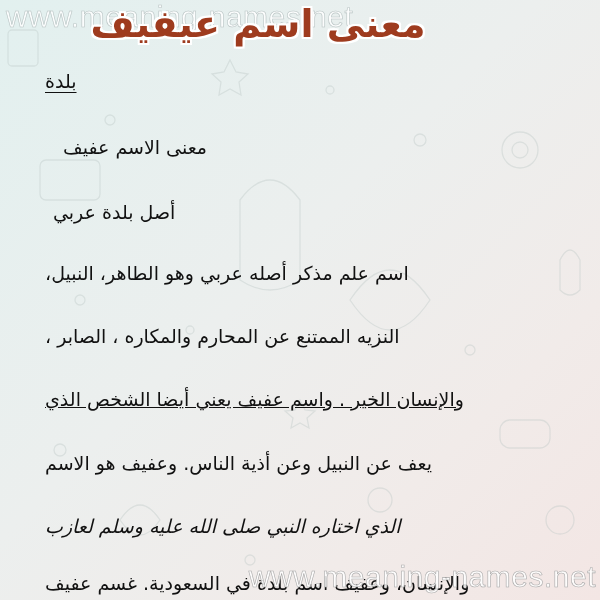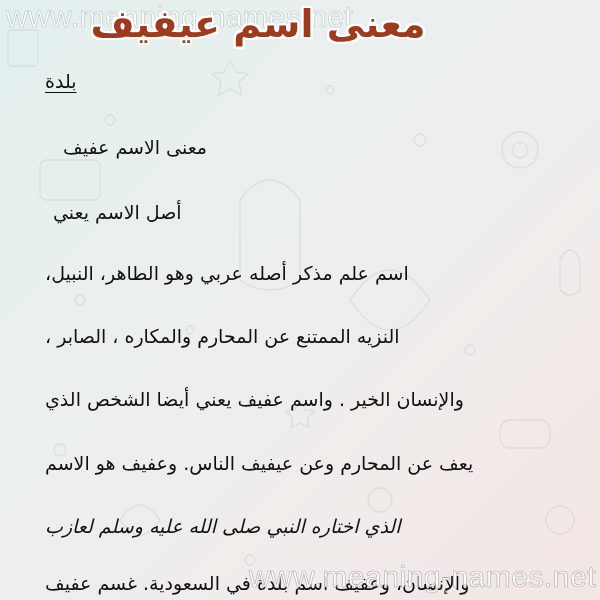--- a/index.html
+++ b/index.html
@@ -59,22 +59,22 @@
   </g>
 </svg>
 
 <div class="watermark wm-top">www.meaning-names.net</div>
 
 <div class="title">معنى اسم عيفيف</div>
 
 <div class="content">
   <div class="line underline" style="top:70px;">بلدة</div>
   <div class="line" style="top:136px; left:18px;">معنى الاسم عفيف</div>
-  <div class="line" style="top:201px; left:8px;">أصل الاسم يعني</div>
+  <div class="line" style="top:201px; left:8px;">أصل بلدة عربي</div>
   <div class="line" style="top:262px;text-align:right;">اسم علم مذكر أصله عربي وهو الطاهر، النبيل،</div>
   <div class="line" style="top:325px;text-align:right;">النزيه الممتنع عن المحارم والمكاره ، الصابر ،</div>
-  <div class="line" style="top:388px;">والإنسان الخير . واسم عفيف يعني أيضا الشخص الذي</div>
-  <div class="line" style="top:452px;">يعف عن المحارم وعن عيفيف الناس. وعفيف هو الاسم</div>
+  <div class="line" style="top:388px;text-decoration:underline;">والإنسان الخير . واسم عفيف يعني أيضا الشخص الذي</div>
+  <div class="line" style="top:452px;">يعف عن النبيل وعن أذية الناس. وعفيف هو الاسم</div>
   <div class="line" style="top:515px;font-style:italic;">الذي اختاره النبي صلى الله عليه وسلم لعازب</div>
   <div class="line" style="top:572px;">والإنسان، وعفيف اسم بلدة في السعودية. غسم عفيف</div>
 </div>
 
 <div class="watermark wm-bottom">www.meaning-names.net</div>
 
 </body></html>

